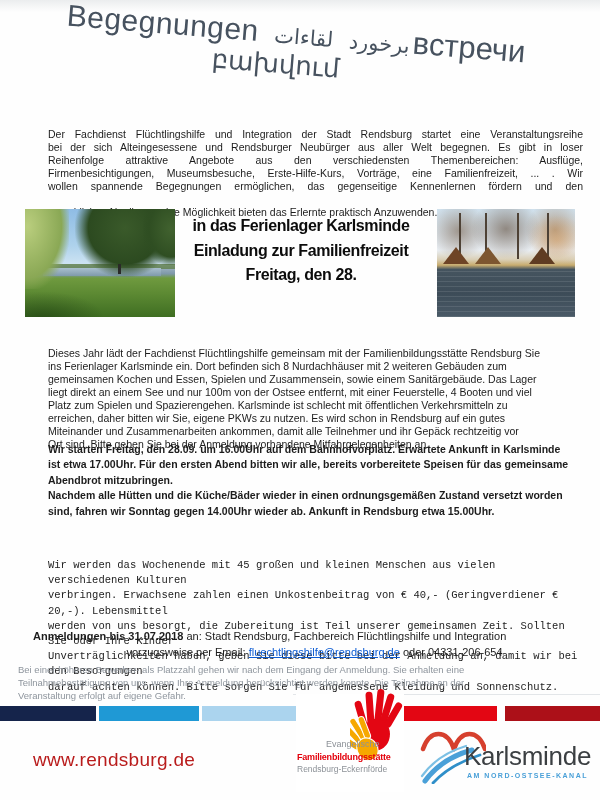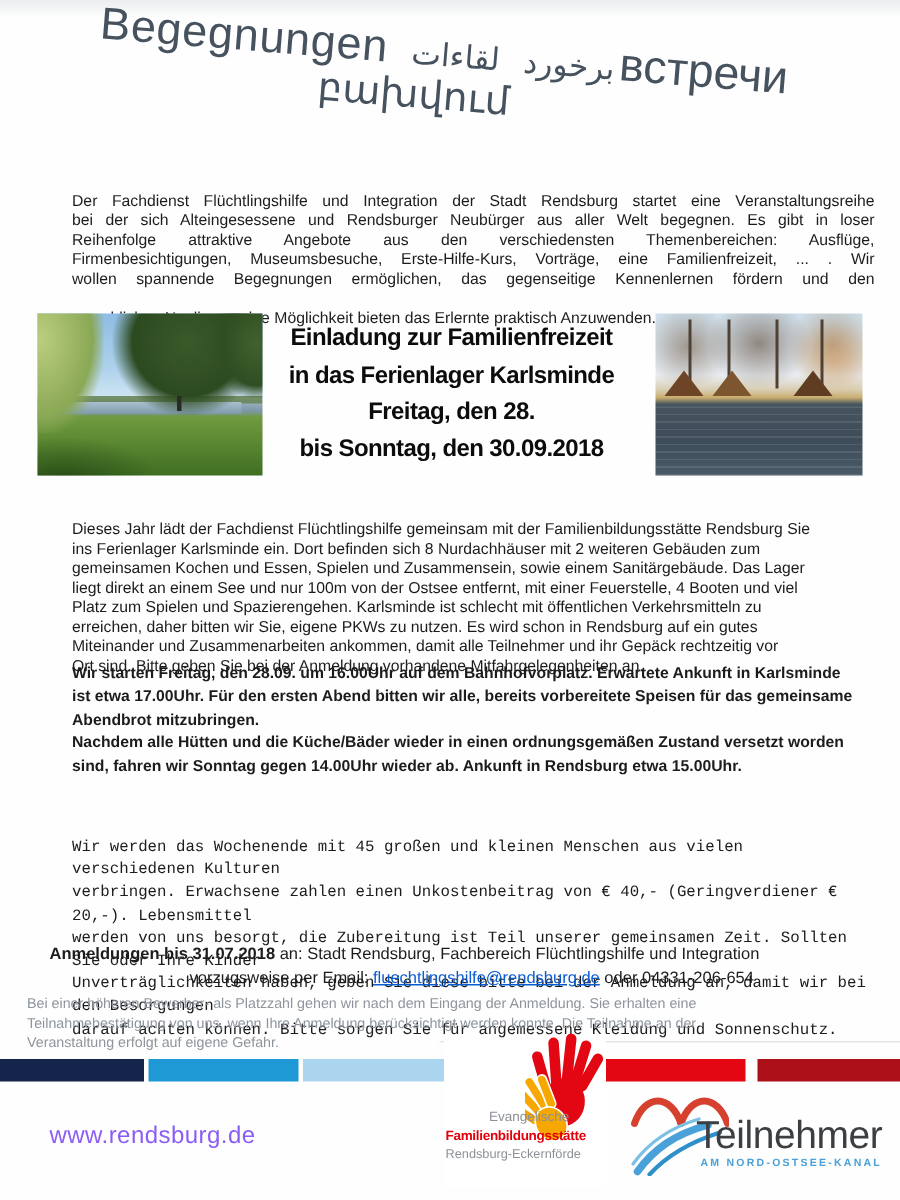--- a/index.html
+++ b/index.html
@@ -94,21 +94,21 @@
   .fbs1{font-size:9px;color:#8c9197;padding-left:29px;}
   .fbs2{font-size:9px;font-weight:bold;color:#e3000b;margin-top:3.5px;letter-spacing:-.2px;}
   .fbs3{font-size:8.5px;color:#8c9197;margin-top:3.5px;}
 
   .rb-logo{position:absolute;left:420px;top:720px;width:170px;height:68px;}
   .rb-svg{position:absolute;left:0;top:4px;}
   .rb-name{position:absolute;left:44px;top:21px;font-size:26px;color:#3b3f42;letter-spacing:-.3px;}
   .rb-tag{position:absolute;left:47px;top:52px;font-size:7px;letter-spacing:1.5px;
      color:#4aa0d8;white-space:nowrap;font-weight:bold;}
 
-  .website{position:absolute;left:33px;top:749px;font-size:16px;color:#8b5cf6;letter-spacing:.3px;}
+  .website{position:absolute;left:33px;top:749px;font-size:19px;color:#b91c1c;letter-spacing:.3px;}
 </style>
 </head>
 <body>
 
 <div class="page">
 
   <div class="title">
     <div class="t-line1">
       <span class="t-de">Begegnungen</span>
       <span class="t-ar" dir="rtl">لقاءات</span>
@@ -131,24 +131,23 @@
     <div class="pl-shore"></div>
     <div class="pl-water"></div>
     <div class="pl-willow"></div>
     <div class="pl-tree"></div>
     <div class="pl-tree2"></div>
     <div class="pl-person"></div>
     <div class="pl-shadow"></div>
   </div>
 
   <div class="banner-box">
+    <div>in das Ferienlager Karlsminde</div>
     <div>Einladung zur Familienfreizeit</div>
-    <div>in das Ferienlager Karlsminde</div>
     <div>Freitag, den 28.</div>
-    <div>bis Sonntag, den 30.09.2018</div>
   </div>
 
   <div class="photo photoR">
     <div class="pr-crown pr-c1"></div>
     <div class="pr-crown pr-c2"></div>
     <div class="pr-crown pr-c3"></div>
     <div class="pr-glow"></div>
     <div class="pr-trunk" style="left:22px"></div>
     <div class="pr-trunk" style="left:48px"></div>
     <div class="pr-trunk" style="left:80px"></div>
@@ -223,19 +222,19 @@
   </div>
 
   <div class="rb-logo">
     <svg class="rb-svg" width="66" height="60" viewBox="0 0 66 60">
       <path d="M3,25 C10,5 27,5 34,25" stroke="#d6402e" stroke-width="4.6" fill="none" stroke-linecap="round"></path>
       <path d="M34,25 C41,5 58,5 65,25" stroke="#d6402e" stroke-width="4.6" fill="none" stroke-linecap="round"></path>
       <path d="M2,52 C12,38 26,28 46,22" stroke="#7cc0e4" stroke-width="2.2" fill="none" stroke-linecap="round"></path>
       <path d="M5,57 C16,42 30,32 52,26" stroke="#4aa0d8" stroke-width="5" fill="none" stroke-linecap="round"></path>
       <path d="M13,59 C24,47 38,38 60,31" stroke="#2f8fc9" stroke-width="2.8" fill="none" stroke-linecap="round"></path>
     </svg>
-    <div class="rb-name">Teilnehmer</div>
+    <div class="rb-name">Karlsminde</div>
     <div class="rb-tag">AM NORD-OSTSEE-KANAL</div>
   </div>
 
   <div class="website">www.rendsburg.de</div>
 
 </div>
 
 </body></html>

